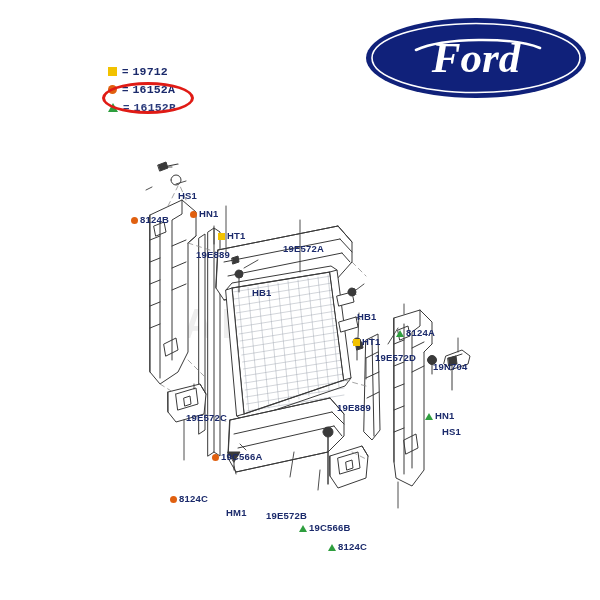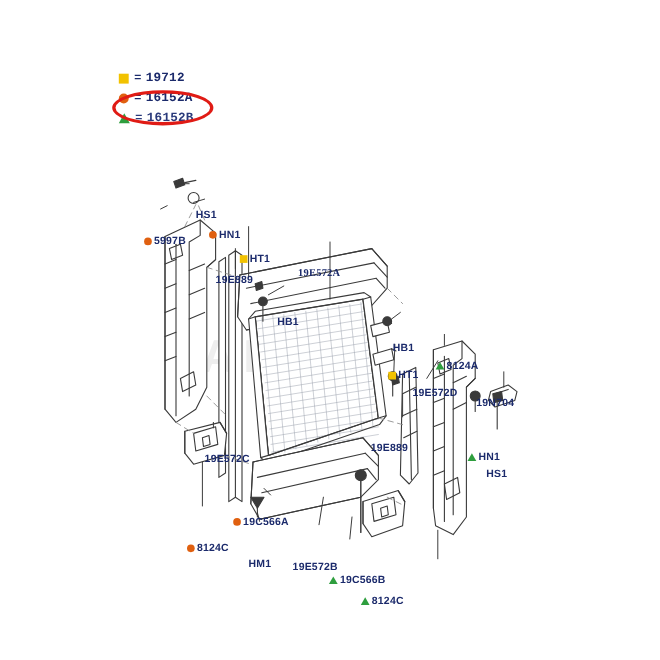--- a/index.html
+++ b/index.html
@@ -58,20 +58,28 @@
     letter-spacing:8px;user-select:none;
   }
 </style>
 </head>
 <body>
 
 <div id="stage">
 
   <div class="watermark">PARTS</div>
 
+  <div class="ford-logo">
+    <svg viewBox="0 0 224 84" width="224" height="84" aria-hidden="true">
+      <ellipse cx="112" cy="42" rx="110" ry="40" fill="#10217a"></ellipse>
+      <ellipse cx="112" cy="42" rx="104" ry="34.5" fill="none" stroke="#ffffff" stroke-width="1.6"></ellipse>
+      <text x="112" y="56" text-anchor="middle" font-family="'Liberation Serif', serif" font-size="43" font-style="italic" font-weight="bold" fill="#ffffff">Ford</text>
+      <path d="M52 34 C80 21,150 21,176 32" stroke="#ffffff" stroke-width="2.6" fill="none" stroke-linecap="round"></path>
+    </svg>
+  </div>
 
   <div class="legend">
     <div class="legend-row">
       <span class="mk mk-square"></span>
       <span class="legend-eq">=</span>
       <span class="legend-code">19712</span>
     </div>
     <div class="legend-row">
       <span class="mk mk-dot"></span>
       <span class="legend-eq">=</span>
@@ -261,29 +269,29 @@
     </g>
   </svg>
 
   <div class="lbl" style="left:178px;top:160px;">
     <span>HS1</span>
   </div>
   <div class="lbl" style="left:190px;top:178px;">
     <span class="mk mk-dot"></span><span>HN1</span>
   </div>
   <div class="lbl" style="left:131px;top:184px;">
-    <span class="mk mk-dot"></span><span>5997B</span>
+    <span class="mk mk-dot"></span><span>8124B</span>
   </div>
   <div class="lbl" style="left:218px;top:200px;">
     <span class="mk mk-square"></span><span>HT1</span>
   </div>
   <div class="lbl" style="left:196px;top:219px;">
     <span>19E889</span>
   </div>
-  <div class="lbl" style="left:271px;top:213px;font-family:Liberation Serif, serif;">
+  <div class="lbl" style="left:283px;top:213px;">
     <span>19E572A</span>
   </div>
   <div class="lbl" style="left:252px;top:257px;">
     <span>HB1</span>
   </div>
   <div class="lbl" style="left:357px;top:281px;">
     <span>HB1</span>
   </div>
   <div class="lbl" style="left:353px;top:306px;">
     <span class="mk mk-square"></span><span>HT1</span>
@@ -305,21 +313,21 @@
   </div>
   <div class="lbl" style="left:337px;top:372px;">
     <span>19E889</span>
   </div>
   <div class="lbl" style="left:186px;top:382px;">
     <span>19E572C</span>
   </div>
   <div class="lbl" style="left:170px;top:463px;">
     <span class="mk mk-dot"></span><span>8124C</span>
   </div>
-  <div class="lbl" style="left:212px;top:439px;">
+  <div class="lbl" style="left:212px;top:421px;">
     <span class="mk mk-dot"></span><span>19C566A</span>
   </div>
   <div class="lbl" style="left:226px;top:477px;">
     <span>HM1</span>
   </div>
   <div class="lbl" style="left:266px;top:480px;">
     <span>19E572B</span>
   </div>
   <div class="lbl" style="left:299px;top:492px;">
     <span class="mk mk-tri"></span><span>19C566B</span>

